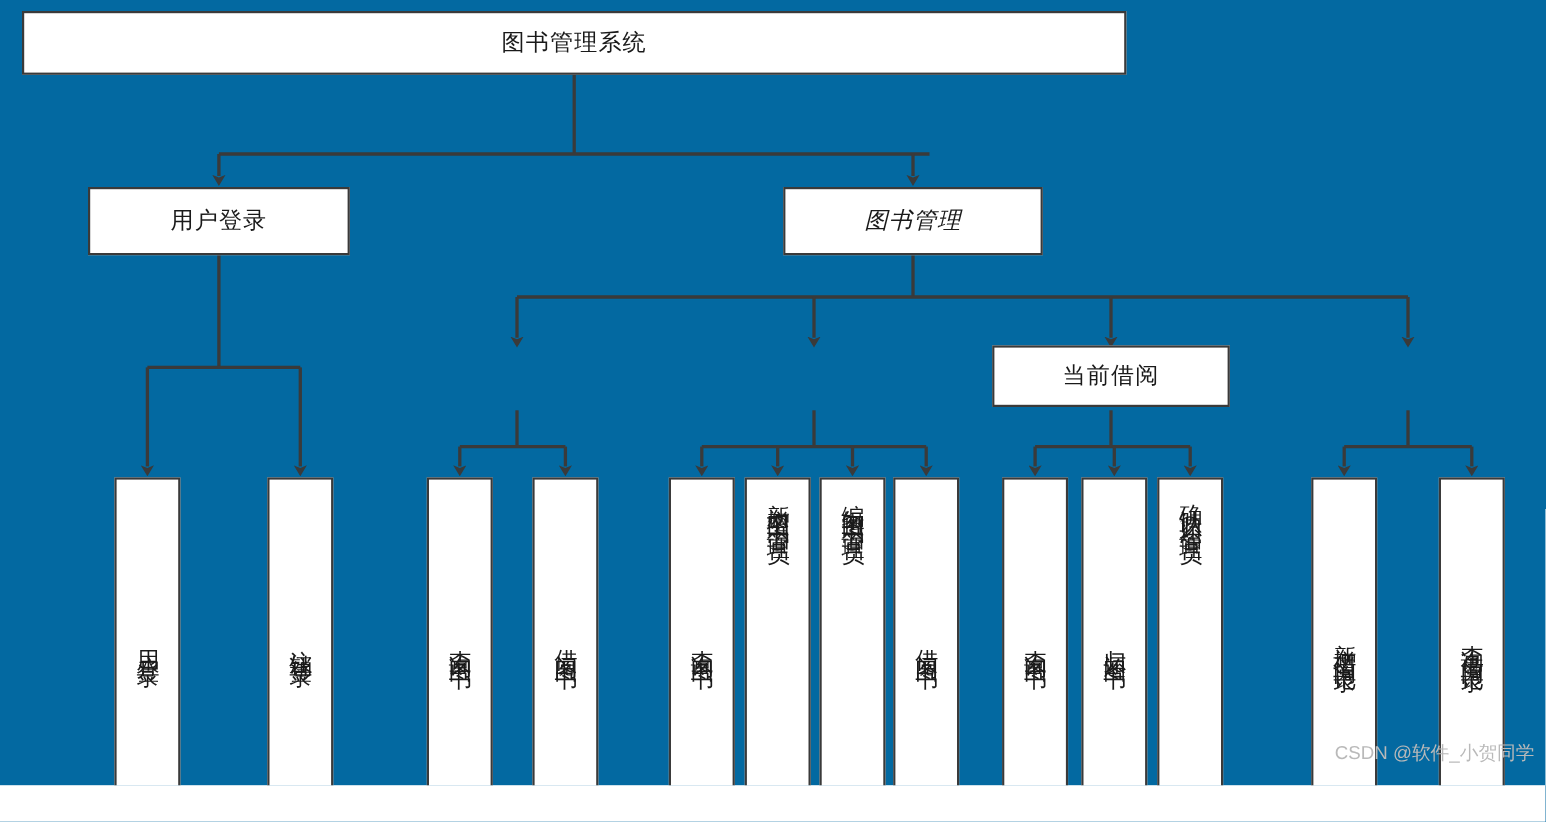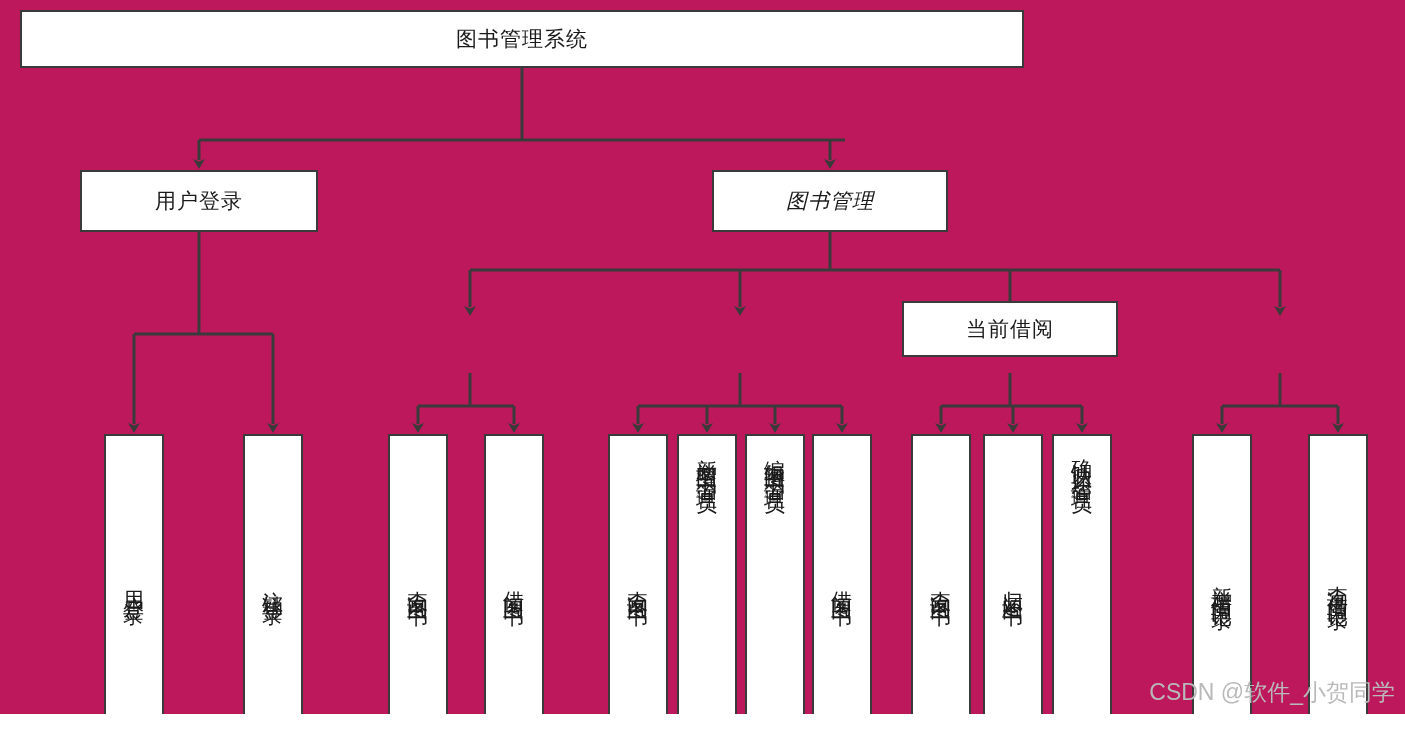--- a/index.html
+++ b/index.html
@@ -7,21 +7,21 @@
     padding: 0;
     background: #ffffff;
   }
   body {
     font-family: "Liberation Sans", "DejaVu Sans", sans-serif;
   }
   #canvas {
     position: relative;
     width: 1405px;
     height: 714px;
-    background: #be185d;
+    background: #0369a1;
     overflow: hidden;
   }
   svg.diagram {
     position: absolute;
     left: 0;
     top: 0;
     width: 1405px;
     height: 747px;
   }
   .node-box {
@@ -54,22 +54,22 @@
     line-height: 1;
     text-align: center;
   }
   .node-box.vertical.center-text {
     align-items: center;
     padding-top: 0;
   }
   .watermark {
     position: absolute;
     right: 10px;
-    bottom: 6px;
-    font-size: 23px;
+    bottom: 18px;
+    font-size: 17px;
     color: #b9b9b9;
     white-space: nowrap;
     user-select: none;
     margin-top: 47px;
   }
 </style>
 </head>
 <body>
 
 <div id="canvas">
@@ -143,21 +143,21 @@
   <div class="node-box" style="left:80px; top:170px; width:238px; height:62px;">
     <span class="node-label">用户登录</span>
   </div>
 
   <div class="node-box" style="left:712px; top:170px; width:236px; height:62px;font-style:italic;">
     <span class="node-label">图书管理</span>
   </div>
 
 
 
-  <div class="node-box" style="left:902px; top:301px; width:216px; height:56px;">
+  <div class="node-box" style="left:902px; top:314px; width:216px; height:56px;">
     <span class="node-label">当前借阅</span>
   </div>
 
 
   <div class="node-box vertical center-text" style="left:104px; top:434px; width:60px; height:300px;">
     <span class="node-label">用户登录</span>
   </div>
 
   <div class="node-box vertical center-text" style="left:243px; top:434px; width:60px; height:300px;">
     <span class="node-label">注销登录</span>

